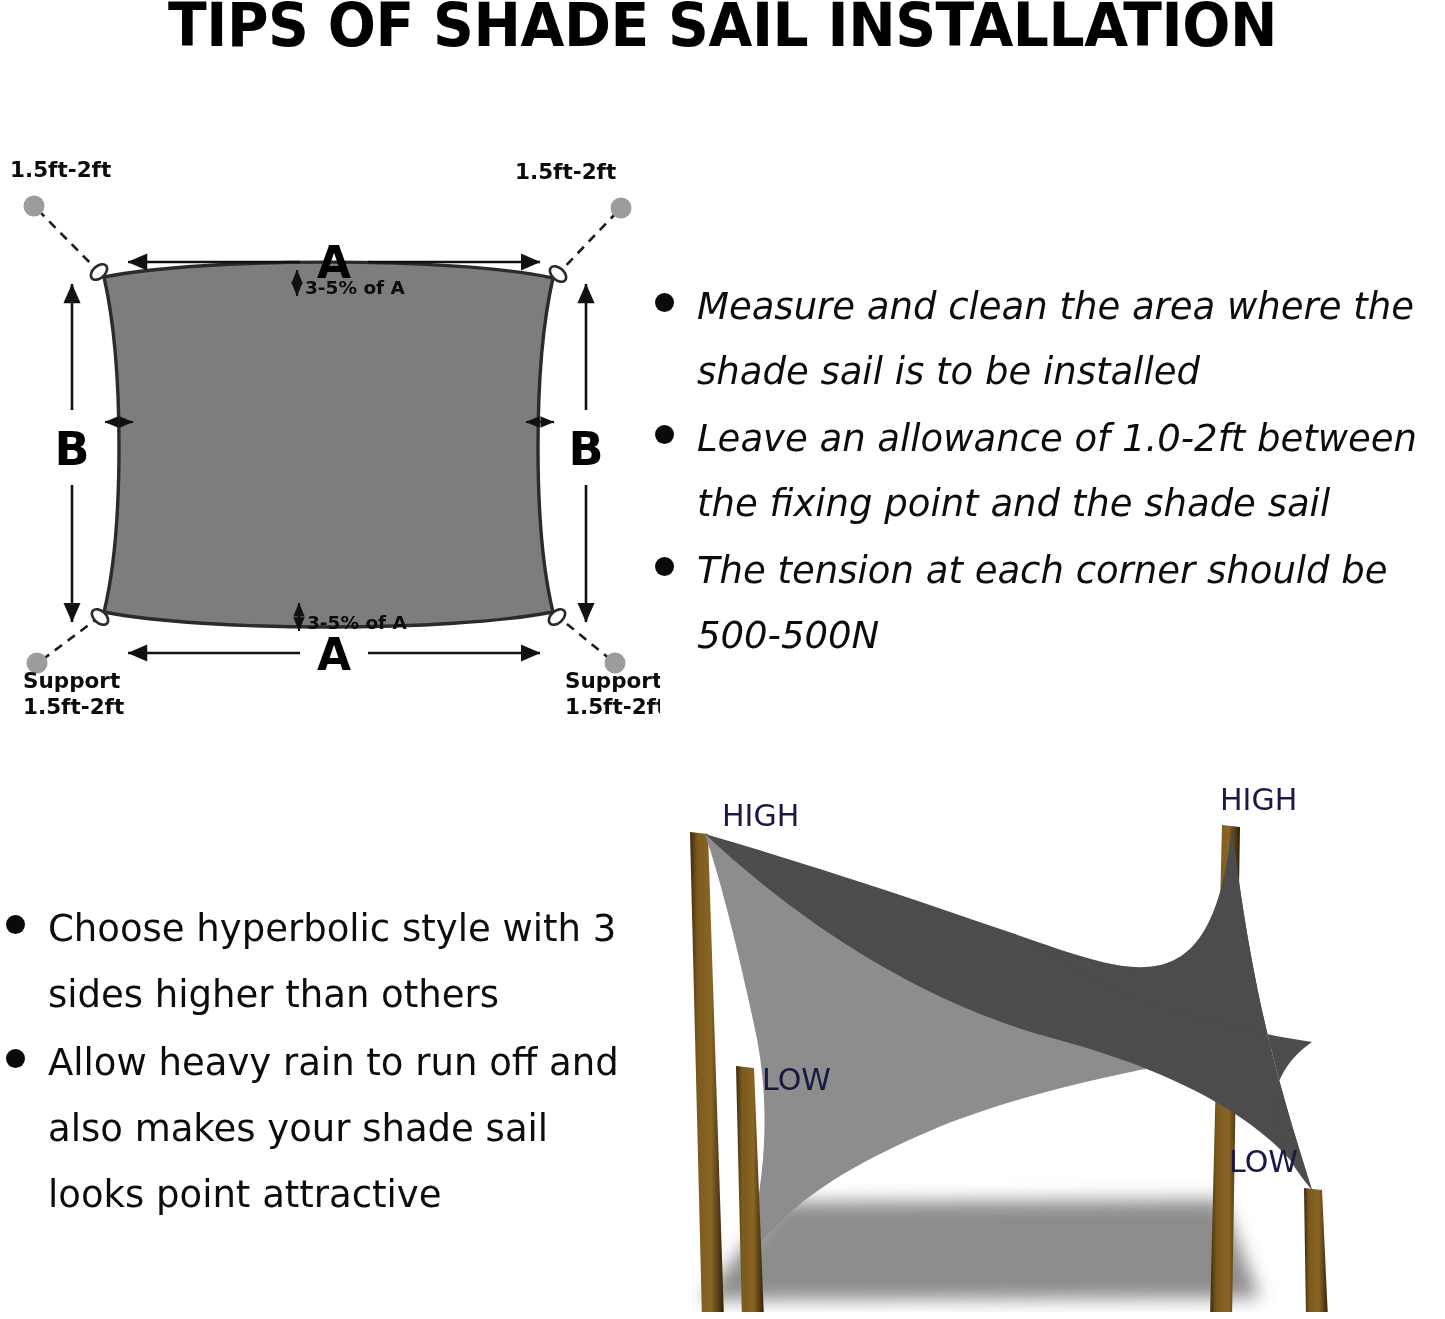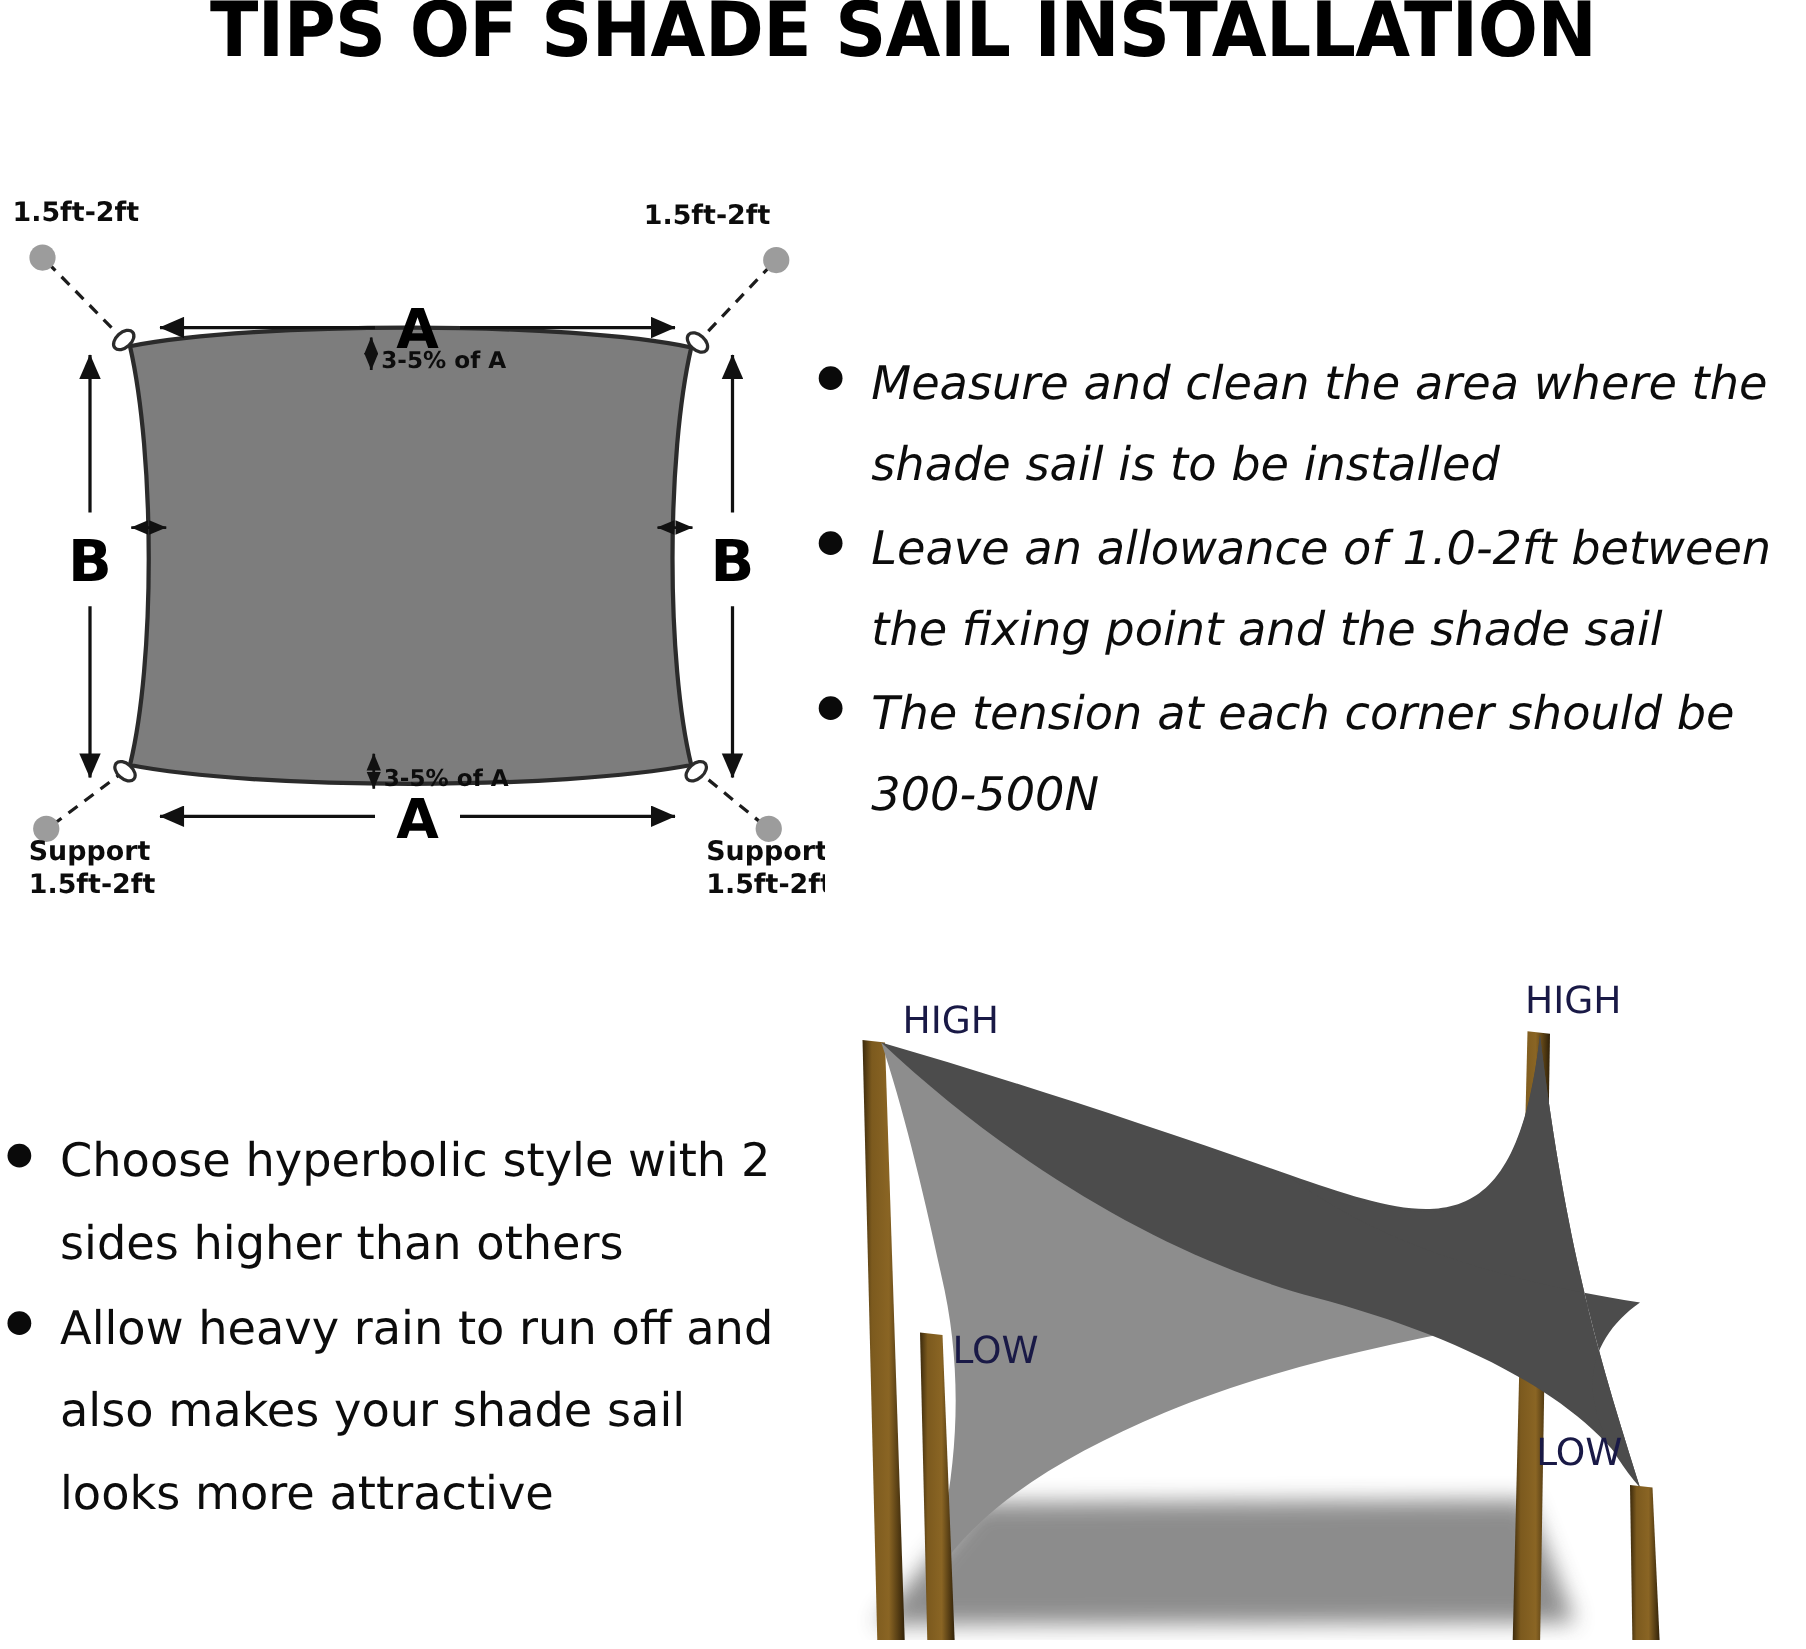--- a/index.html
+++ b/index.html
@@ -229,32 +229,32 @@
     <li class="bullet-item">
       <span class="bullet-dot"></span>
       <span class="bullet-text">Measure and clean the area where the shade sail is to be installed</span>
     </li>
     <li class="bullet-item">
       <span class="bullet-dot"></span>
       <span class="bullet-text">Leave an allowance of 1.0-2ft between the fixing point and the shade sail</span>
     </li>
     <li class="bullet-item">
       <span class="bullet-dot"></span>
-      <span class="bullet-text">The tension at each corner should be 300-500N</span>
+      <span class="bullet-text">The tension at each corner should be 500-500N</span>
     </li>
   </ul>
 
   <ul class="bullet-list" id="tips-bottom-left">
     <li class="bullet-item">
       <span class="bullet-dot"></span>
-      <span class="bullet-text">Choose hyperbolic style with 2 sides higher than others</span>
-    </li>
-    <li class="bullet-item">
-      <span class="bullet-dot"></span>
-      <span class="bullet-text">Allow heavy rain to run off and also makes your shade sail looks more attractive</span>
+      <span class="bullet-text">Choose hyperbolic style with 3 sides higher than others</span>
+    </li>
+    <li class="bullet-item">
+      <span class="bullet-dot"></span>
+      <span class="bullet-text">Allow heavy rain to run off and also makes your shade sail looks point attractive</span>
     </li>
   </ul>
 
   <div id="sail-illustration">
     <svg width="805" height="549" viewBox="0 0 805 549" xmlns="http://www.w3.org/2000/svg">
       <defs>
         <linearGradient id="woodGrad" x1="0" y1="0" x2="1" y2="0">
           <stop offset="0%" stop-color="#3c2a0c"></stop>
           <stop offset="22%" stop-color="#7c5a1e"></stop>
           <stop offset="62%" stop-color="#8a6524"></stop>

